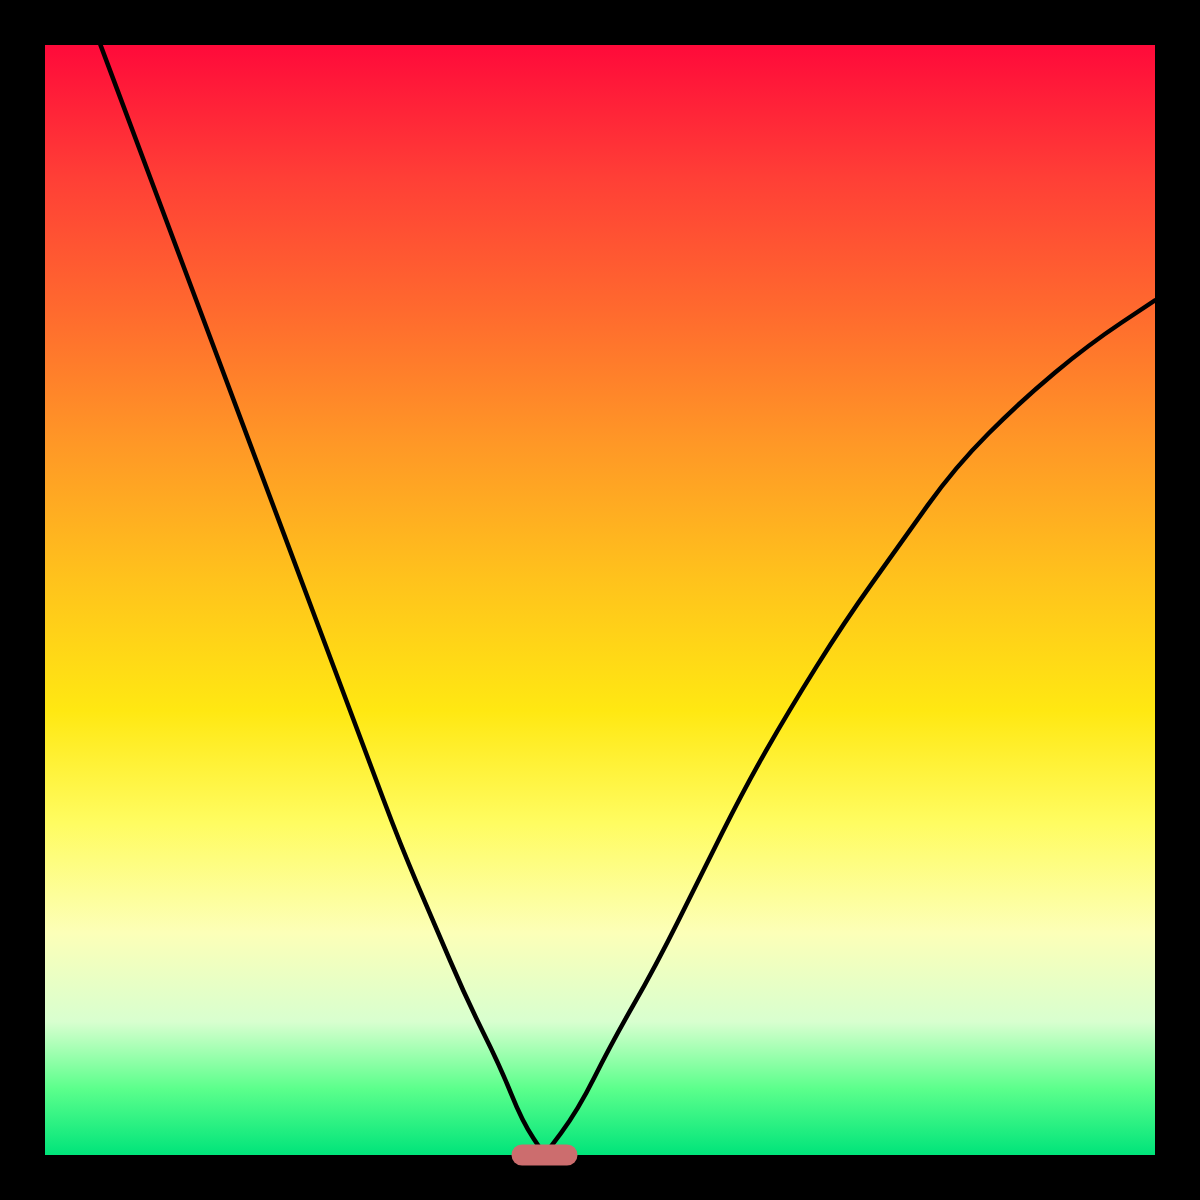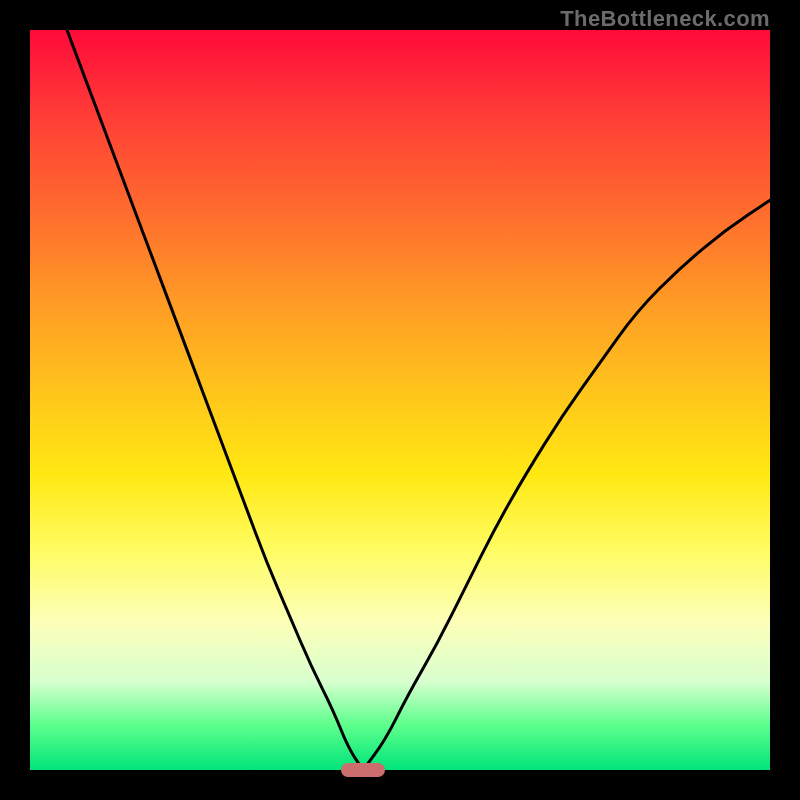--- a/index.html
+++ b/index.html
@@ -52,21 +52,20 @@
     position: absolute;
     background: #cc6d6e;
     border-radius: 999px;
   }
 </style>
 </head>
 <body>
 
 <div class="frame">
 
-  <div class="watermark">TheBottleneck.com</div>
 
   <div class="plot-area">
 
     <svg class="curve" viewBox="0 0 740 740" preserveAspectRatio="none">
       <path d="M 37 0 Q 37 0 48.1 29.599999999999966 Q 59.2 59.19999999999993 70.30000000000001 88.79999999999995 Q 81.4 118.39999999999998 92.5 148 Q 103.60000000000001 177.60000000000002 114.70000000000002 207.2 Q 125.80000000000001 236.79999999999995 136.9 266.4 Q 148 296 159.10000000000002 325.6 Q 170.20000000000002 355.2 181.3 384.79999999999995 Q 192.4 414.4 203.5 444 Q 214.6 473.6 225.7 503.2 Q 236.8 532.8 247.9 558.7 Q 259 584.6 270.1 610.5 Q 281.2 636.4 292.29999999999995 658.5999999999999 Q 303.4 680.8 310.79999999999995 699.3 Q 318.2 717.8 325.6 728.9 T 333 740" id="path-left" fill="none" stroke="#000" stroke-width="3" stroke-linecap="round"></path>
       <path d="M 333 740 Q 333 740 344.1 725.2 Q 355.2 710.4 366.3 688.2 Q 377.40000000000003 666 392.20000000000005 640.1 Q 407.00000000000006 614.2 421.8 584.6 Q 436.59999999999997 555 451.4 525.4 Q 466.2 495.79999999999995 481 469.9 Q 495.8 444 514.3 414.4 Q 532.8 384.8 551.3 358.9 Q 569.8000000000001 332.99999999999994 588.3 307.09999999999997 Q 606.8 281.2 629 259 Q 651.2 236.79999999999995 673.4 218.3 Q 695.5999999999999 199.80000000000007 717.8 185 T 740 170.19999999999993" id="path-right" fill="none" stroke="#000" stroke-width="3" stroke-linecap="round"></path>
     </svg>
 
     <div class="valley-pill" id="valley-pill" style="width: 44.4px; height: 14.8px; left: 310.8px; top: 732.6px;"></div>
 

